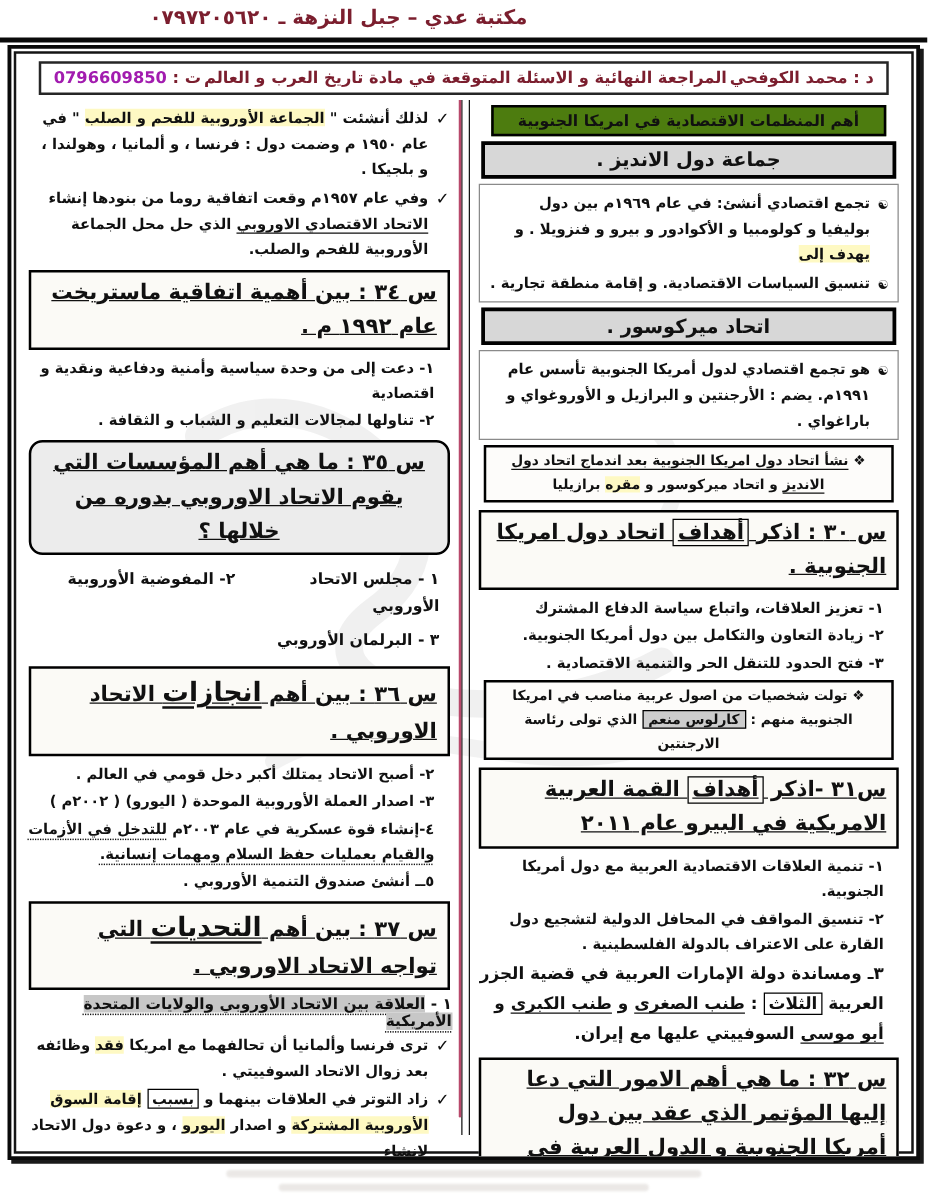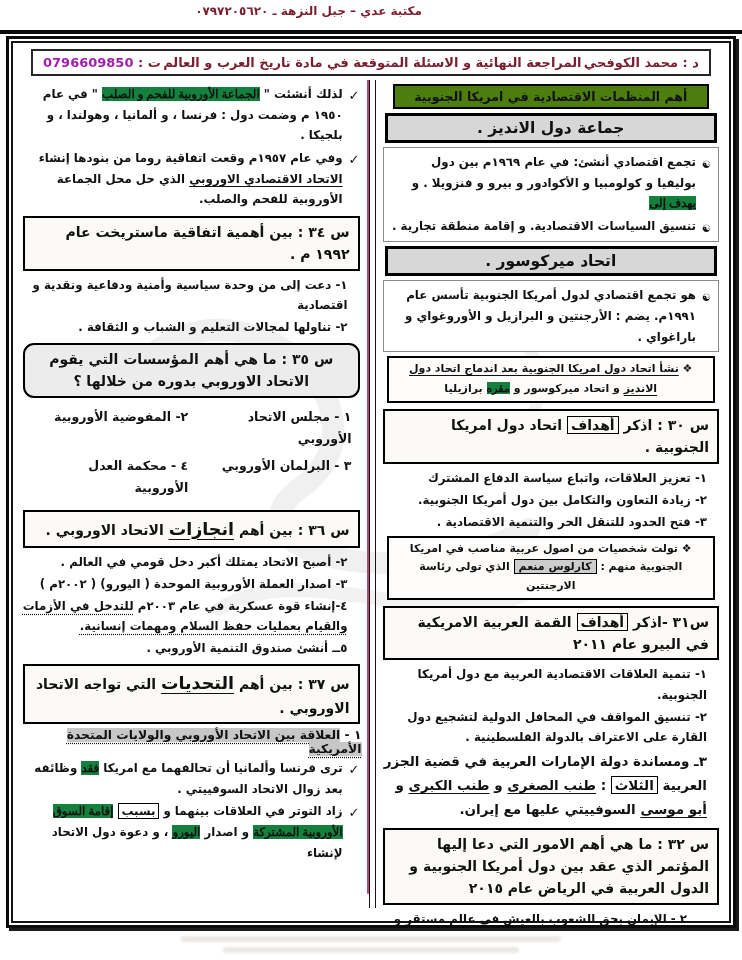--- a/index.html
+++ b/index.html
@@ -5,21 +5,21 @@
   html,body{margin:0;padding:0;}
   body{
     width:742px;height:960px;overflow:hidden;background:#ffffff;
     font-family:"DejaVu Sans","Liberation Sans",sans-serif;
     font-weight:bold;color:#111;
   }
   .page{position:relative;width:742px;height:960px;}
 
   
   .top-line{
-    direction:rtl;text-align:right;color:#7b1e2e;font-size:12px;
+    direction:rtl;text-align:right;color:#7b1e2e;font-size:16px;
     padding:4px 320px 2px 0;letter-spacing:.5px;white-space:nowrap;
     border-bottom:4px solid #0a0a0a;height:24px;
   }
 
   
   .frame{
     position:relative;margin:2px 6px 0 6px;height:892px;
     border:3px solid #0a0a0a;
     box-shadow:inset 0 0 0 2px #fff,inset 0 0 0 4px #141414,3px 3px 0 #1a1a1a;
     background:#fff;overflow:hidden;padding:4px 8px 0 8px;box-sizing:border-box;
@@ -46,34 +46,34 @@
 
   
   .title-box{border:2px solid #000;background:#4d7c0f;text-align:center;font-size:12.5px;
     padding:3px 4px;margin:2px 12px 4px 12px;}
   .sec-header{border:3px solid #000;background:#d7d7d7;text-align:center;font-size:15.5px;
     padding:3px 2px;margin:4px 4px;}
   .pts-box{border:1.3px solid #8a8a8a;padding:2px 5px;margin:2px 2px;background:#fff;}
   .note-box{border:2px solid #000;padding:2px 6px;margin:4px 6px;text-align:center;
     font-size:11px;line-height:1.7;background:#fdfcfa;}
   .q-box{border:2.4px solid #000;background:#fbfaf6;padding:3px 8px;margin:6px 2px 4px 2px;
-    font-size:14px;line-height:1.6;}
+    font-size:17px;line-height:1.6;text-decoration:underline;}
   .q-box.gray{background:#ececec;text-align:center;border-radius:11px;}
   .pt{display:flex;gap:6px;align-items:flex-start;font-size:11.8px;line-height:1.75;margin:2px 2px;}
   .pt .blt{flex:0 0 auto;font-size:10px;margin-top:4px;}
   .pt .chk{flex:0 0 auto;font-size:13px;margin-top:1px;}
   .ans{font-size:11.8px;line-height:1.7;margin:2px 0;padding-right:14px;}
   .ans.big{font-size:13.5px;line-height:1.8;}
   .ans.center{padding-right:34px;}
   .sub-head{font-size:12.3px;margin:4px 0 2px 0;}
   .grid2{display:grid;grid-template-columns:1fr 1fr;gap:4px 6px;font-size:12.5px;
     padding:4px 10px;line-height:1.8;}
 
   
-  .h{background:#15803d;font-family:Liberation Serif, serif;}
+  .h{background:#fef9c3;}
   .bx{border:1.6px solid #000;padding:0 3px;}
   .bxh{border:1.6px solid #000;background:#cdcdcd;padding:0 4px;}
   .u{text-decoration:underline;text-underline-offset:3px;}
   .ud{text-decoration:underline dotted;text-underline-offset:4px;}
   .hud{background:#c7c7c7;text-decoration:underline dotted;text-underline-offset:4px;}
   .ubig{font-size:1.25em;text-decoration:underline;text-underline-offset:4px;}
 
   
   .ghost{margin:8px auto 0 auto;width:380px;opacity:.28;filter:blur(1px);}
   .ghost div{height:6px;background:#b9b0a8;border-radius:3px;margin:5px 0;}
@@ -167,21 +167,20 @@
 
         <div class="q-box"><span>س  ٣٤  : بين أهمية اتفاقية ماستريخت عام ١٩٩٢ م .</span></div>
         <div class="ans"><span>١-   دعت إلى من وحدة سياسية وأمنية ودفاعية ونقدية و اقتصادية</span></div>
         <div class="ans"><span>٢-   تناولها لمجالات التعليم و الشباب  و الثقافة .</span></div>
 
         <div class="q-box gray"><span>س ٣٥  : ما هي أهم المؤسسات التي يقوم الاتحاد الاوروبي بدوره من خلالها ؟</span></div>
         <div class="grid2">
           <span>١ - مجلس الاتحاد الأوروبي</span>
           <span>٢- المفوضية الأوروبية</span>
           <span>٣  - البرلمان الأوروبي</span>
-          <span>٤ - محكمة العدل الأوروبية</span>
         </div>
 
 
         <div class="q-box"><span>س ٣٦ : بين أهم </span><span class="ubig">انجازات</span><span> الاتحاد الاوروبي  .</span></div>
         <div class="ans"><span>٢-   أصبح الاتحاد يمتلك أكبر دخل قومي في العالم .</span></div>
         <div class="ans"><span>٣-   اصدار  العملة الأوروبية الموحدة  ( اليورو) ( ٢٠٠٢م  )</span></div>
         <div class="ans"><span>٤-إنشاء قوة عسكرية في عام ٢٠٠٣م  </span><span class="ud">للتدخل في الأزمات والقيام بعمليات حفظ السلام ومهمات إنسانية.</span></div>
         <div class="ans"><span>٥ــ  أنشئ صندوق التنمية الأوروبي  .</span></div>
 
         <div class="q-box"><span>س ٣٧ : بين أهم </span><span class="ubig">التحديات</span><span> التي تواجه الاتحاد الاوروبي .</span></div>

